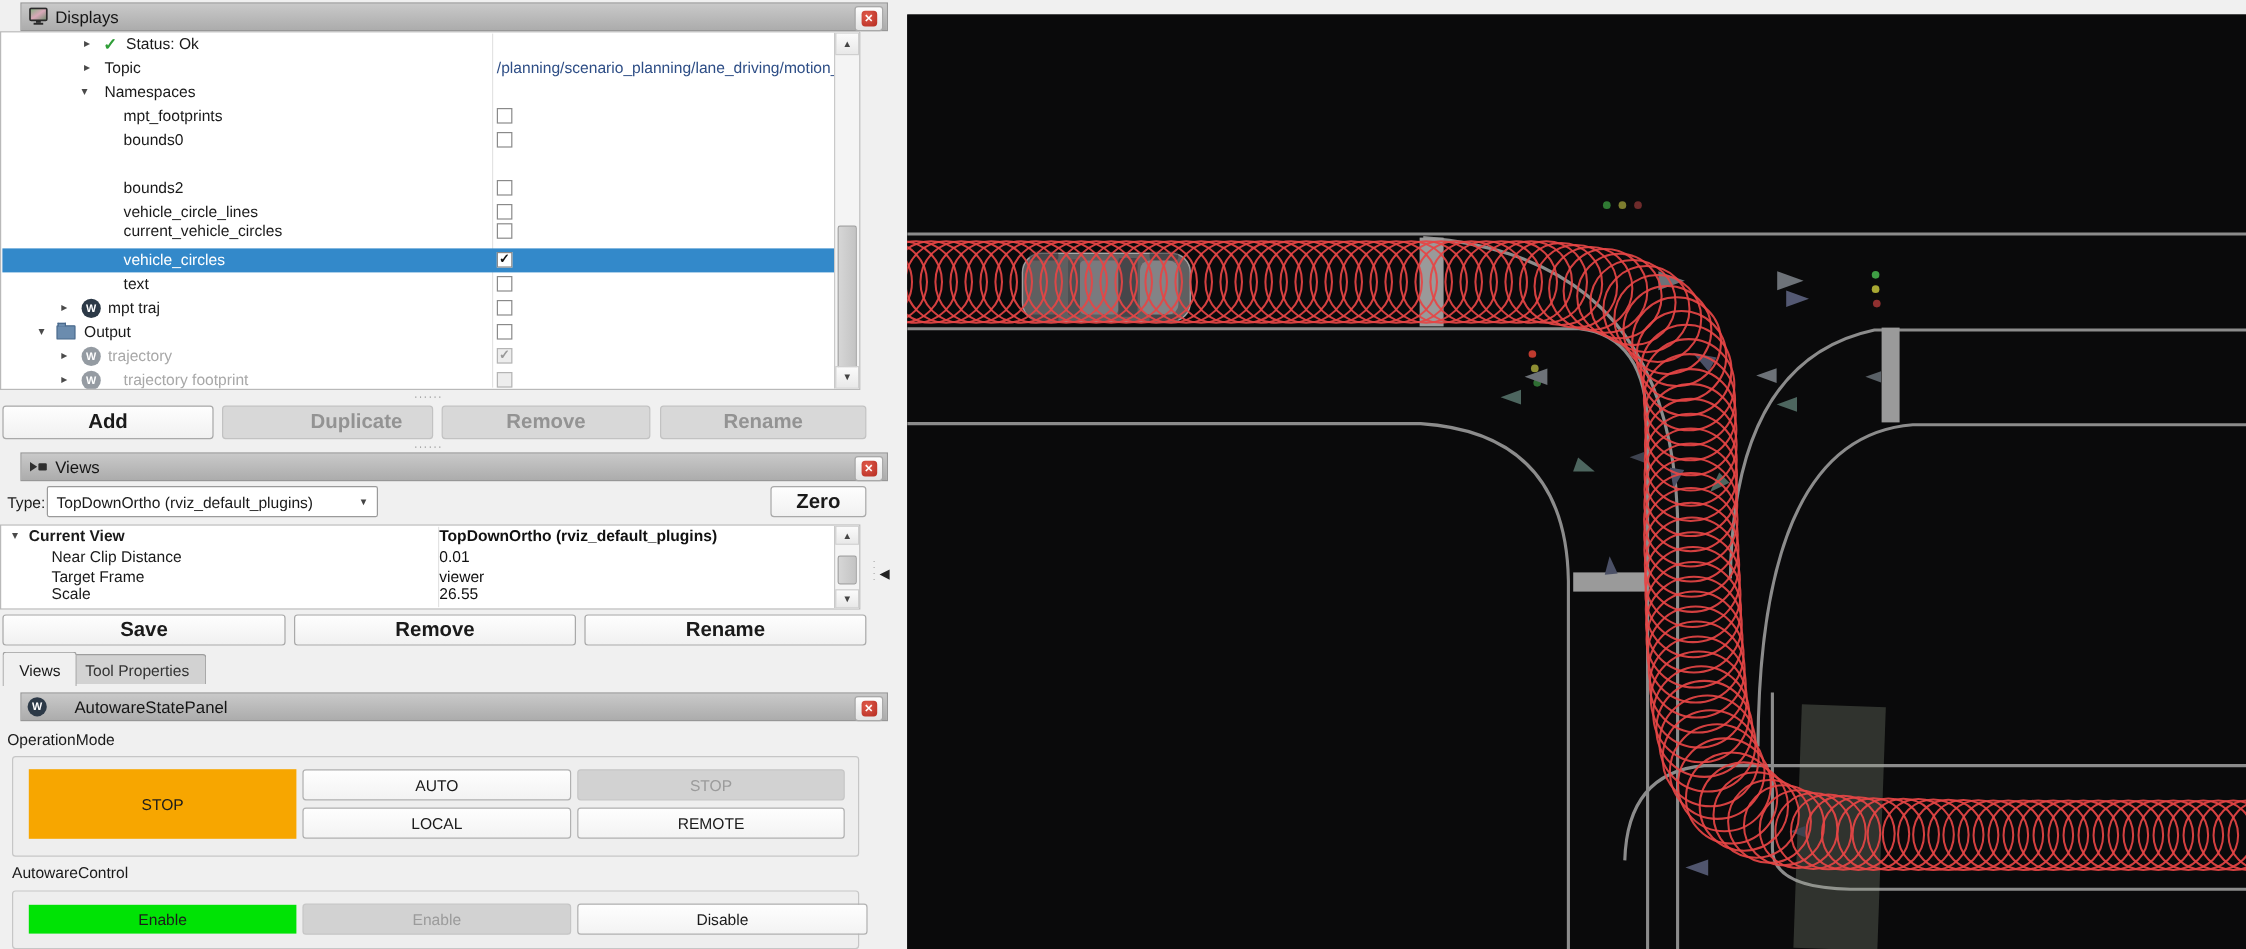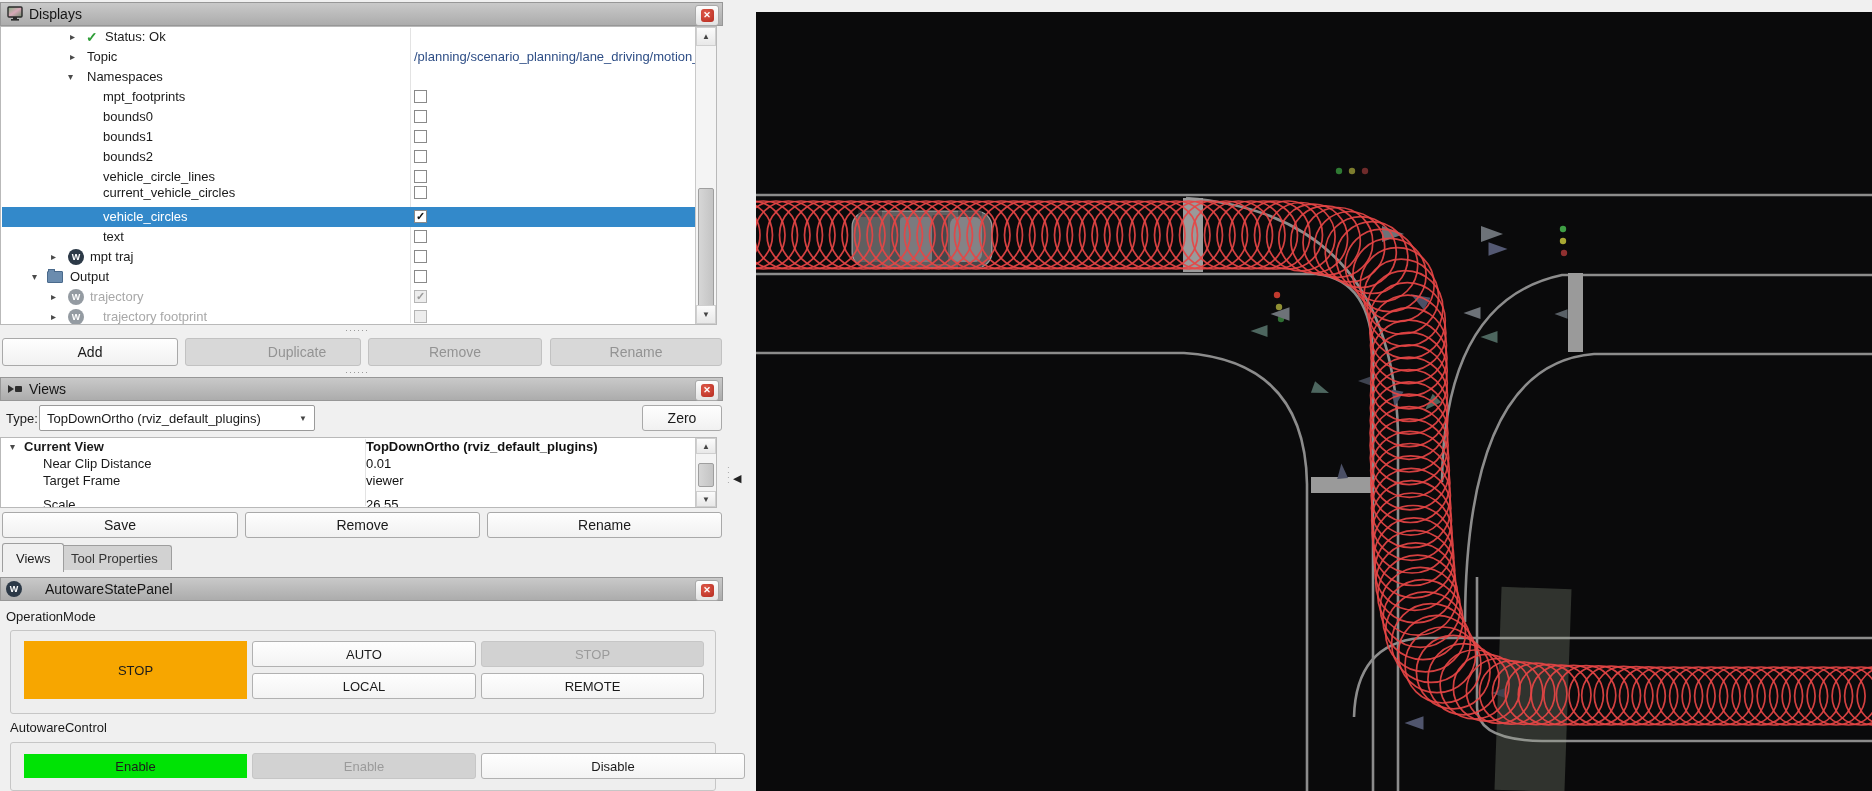--- a/index.html
+++ b/index.html
@@ -1,20 +1,20 @@
 <!DOCTYPE html>
 <html><head>
 <meta charset="utf-8">
 <style>
   html,body{margin:0;padding:0;background:#f0f0f0;}
   .page{position:relative;width:1872px;height:791px;background:#f0f0f0;overflow:hidden;
         font-family:"Liberation Sans",sans-serif;font-size:13px;color:#1a1a1a;}
 
   
-  .panel-header{position:absolute;left:0;height:24px;background:linear-gradient(#c9c9c9,#acacac);
+  .panel-header{position:absolute;left:17px;height:24px;background:linear-gradient(#c9c9c9,#acacac);
     border:1px solid #979797;display:flex;align-items:center;box-sizing:border-box;}
   .panel-title{margin-left:6px;font-size:14px;color:#151515;}
   .hdr-icon{margin-left:5px;width:17px;height:17px;display:flex;align-items:center;justify-content:center;}
   .close-tile{position:absolute;right:3px;top:2px;width:22px;height:19px;background:linear-gradient(#fdfdfd,#e3e3e3);
     border:1px solid #a9a9a9;border-radius:3px;display:flex;align-items:center;justify-content:center;}
   .close-btn{width:13px;height:13px;border-radius:3px;background:radial-gradient(circle at 35% 30%,#e05a4a,#b52b20);
     color:#fff;font-size:9px;font-weight:bold;display:flex;align-items:center;justify-content:center;line-height:1;}
 
   .white-area{position:absolute;background:#fff;border:1px solid #b9b9b9;box-sizing:border-box;overflow:hidden;}
 
@@ -40,21 +40,21 @@
 
   
   .sbv{position:absolute;width:21px;background:#f4f4f4;border-left:1px solid #c9c9c9;box-sizing:border-box;}
   .sb-btn{position:absolute;left:0;right:0;height:19px;background:linear-gradient(#fbfbfb,#e8e8e8);
       border:1px solid #cfcfcf;box-sizing:border-box;color:#444;font-size:8px;display:flex;align-items:center;justify-content:center;}
   .sb-thumb{position:absolute;left:2px;right:2px;background:linear-gradient(90deg,#d6d6d6,#c4c4c4);
       border:1px solid #9f9f9f;border-radius:2px;}
 
   
   .btn{position:absolute;height:28px;background:linear-gradient(#fefefe,#f1f1f1);border:1px solid #a9a9a9;
-      border-radius:3px;box-sizing:border-box;display:flex;align-items:center;justify-content:center;font-size:14px;color:#1a1a1a;}
+      border-radius:3px;box-sizing:border-box;display:flex;align-items:center;justify-content:center;font-size:17px;color:#1a1a1a;font-weight:bold;}
   .btn.disabled{background:#d8d8d8;border-color:#c2c2c2;color:#939393;}
 
   .splitter-dots{position:absolute;color:#8f8f8f;font-size:9px;letter-spacing:1px;line-height:4px;}
 
   
   .combo{position:absolute;background:#fff;border:1px solid #9a9a9a;border-radius:2px;box-sizing:border-box;
       display:flex;align-items:center;}
   .combo-text{margin-left:7px;flex:1;white-space:nowrap;overflow:hidden;}
   .combo-arrow{width:22px;text-align:center;font-size:8px;color:#444;}
   .prow{position:absolute;left:1px;right:22px;height:17px;line-height:17px;}
@@ -125,24 +125,20 @@
       <span class="tlabel" style="left:85px;">Namespaces</span>
     </div>
     <div class="trow" style="top:60px;">
       <span class="tlabel" style="left:101px;">mpt_footprints</span>
       <span class="cb unchecked"></span>
     </div>
     <div class="trow" style="top:80px;">
       <span class="tlabel" style="left:101px;">bounds0</span>
       <span class="cb unchecked"></span>
     </div>
-    <div class="trow" style="top:100px;">
-      <span class="tlabel" style="left:101px;">bounds1</span>
-      <span class="cb unchecked"></span>
-    </div>
     <div class="trow" style="top:120px;">
       <span class="tlabel" style="left:101px;">bounds2</span>
       <span class="cb unchecked"></span>
     </div>
     <div class="trow" style="top:140px;">
       <span class="tlabel" style="left:101px;">vehicle_circle_lines</span>
       <span class="cb unchecked"></span>
     </div>
     <div class="trow" style="top:156px;">
       <span class="tlabel" style="left:101px;">current_vehicle_circles</span>
@@ -225,21 +221,21 @@
       <span class="pvalue">TopDownOrtho (rviz_default_plugins)</span>
     </div>
     <div class="prow" style="top:17px;">
       <span class="plabel" style="left:41px;">Near Clip Distance</span>
       <span class="pvalue">0.01</span>
     </div>
     <div class="prow" style="top:34px;">
       <span class="plabel" style="left:41px;">Target Frame</span>
       <span class="pvalue">viewer</span>
     </div>
-    <div class="prow" style="top:58px;">
+    <div class="prow" style="top:48px;">
       <span class="plabel" style="left:41px;">Scale</span>
       <span class="pvalue">26.55</span>
     </div>
     <div class="sbv" style="right:0;top:0;bottom:0;">
       <div class="sb-btn" style="top:0;height:16px;">▲</div>
       <div class="sb-thumb" style="top:25px;height:22px;"></div>
       <div class="sb-btn" style="bottom:0;height:16px;">▼</div>
     </div>
   </div>
 
@@ -263,21 +259,21 @@
   <div class="statusbox" style="left: 24px; top: 641px; width: 223px; height: 58px; background: rgb(247, 166, 0);">STOP</div>
   <div class="awbtn" style="left:252px;top:641px;width:224px;">AUTO</div>
   <div class="awbtn disabled" style="left:481px;top:641px;width:223px;">STOP</div>
   <div class="awbtn" style="left:252px;top:673px;width:224px;">LOCAL</div>
   <div class="awbtn" style="left:481px;top:673px;width:223px;">REMOTE</div>
 
   <span class="section-label" style="left:10px;top:720px;">AutowareControl</span>
   <div class="groupbox" style="left:10px;top:742px;width:706px;height:49px;"></div>
   <div class="statusbox" style="left: 24px; top: 754px; width: 223px; height: 24px; background: rgb(0, 227, 5);">Enable</div>
   <div class="awbtn disabled" style="left:252px;top:753px;width:224px;">Enable</div>
-  <div class="awbtn" style="left:481px;top:753px;width:264px;">Disable</div>
+  <div class="awbtn" style="left:481px;top:753px;width:242px;">Disable</div>
 
   <div class="vsplit-dots">·<br>·<br>·<br>·</div>
   <div class="vsplit-arrow">◀</div>
 
   <div class="viewport">
     <svg id="scene" width="1116" height="779" viewBox="0 0 1116 779">
         <rect x="0" y="0" width="1116" height="779" fill="#0a0a0b"></rect>
         <path d="M0,183 H1116" fill="none" stroke="#8c8c8c" stroke-width="2.6"></path>
         <path d="M0,262 H560 Q616,268 617,345 V779" fill="none" stroke="#8c8c8c" stroke-width="2.6"></path>
         <path d="M0,341 H428 Q549,349 551,472 V779" fill="none" stroke="#8c8c8c" stroke-width="2.6"></path>

